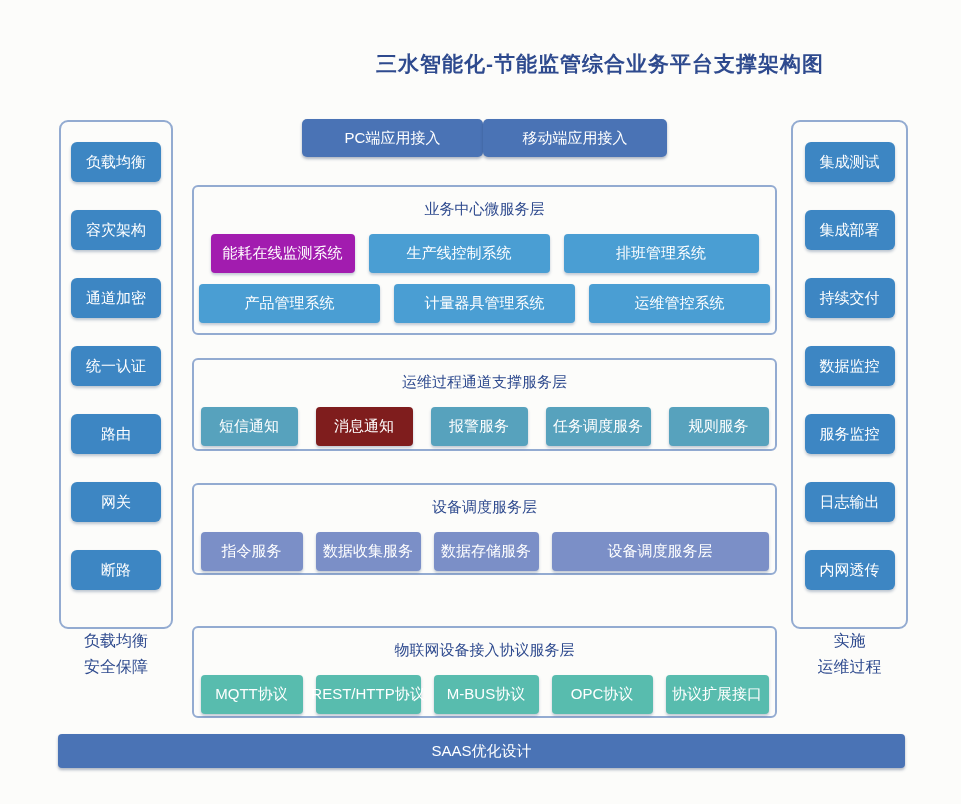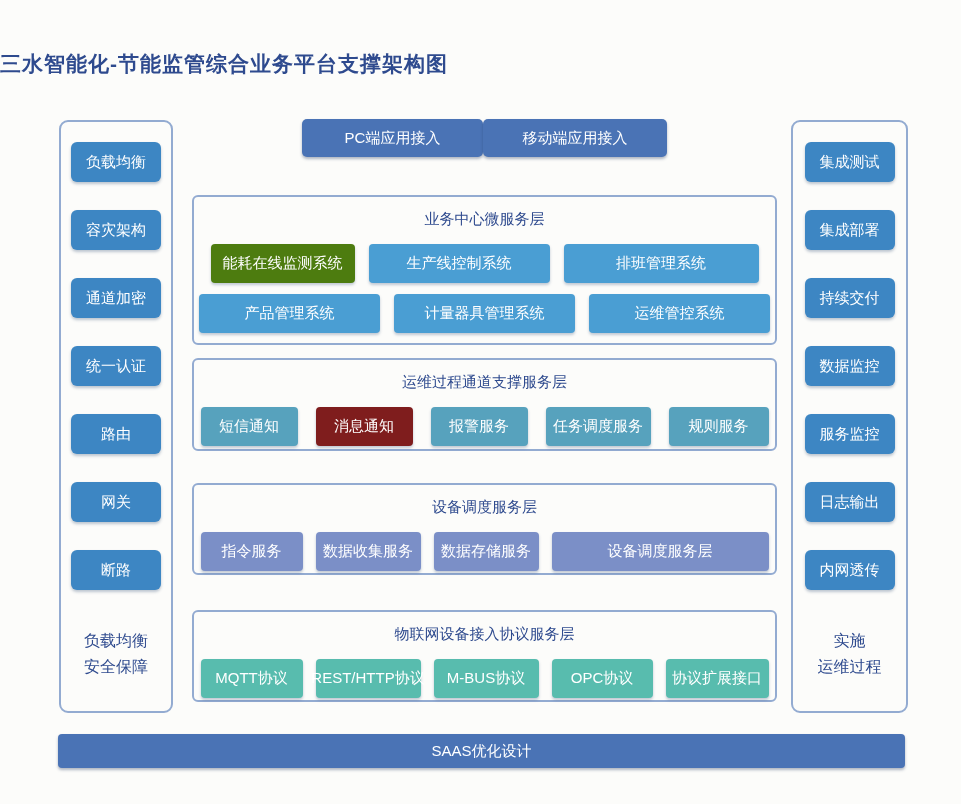--- a/index.html
+++ b/index.html
@@ -9,25 +9,25 @@
     --blue:#4a73b5;
   }
   html,body{margin:0;padding:0;}
   body{
     width:961px;height:804px;position:relative;
     background:#fcfcfa;
     font-family:"Liberation Sans","DejaVu Sans",sans-serif;
     overflow:hidden;
   }
   .page-title{
-    position:absolute;top:50px;left:0;width:784px;text-align:left;
-    font-size:21px;font-weight:bold;color:var(--navy);letter-spacing:1px;
+    position:absolute;top:50px;left:0;width:784px;text-align:right;
+    font-size:21px;font-weight:bold;color:var(--navy);letter-spacing:1px;padding-left:40px;
   }
   .side-panel{
-    position:absolute;top:120px;width:114px;height:593px;
+    position:absolute;top:120px;width:114px;height:509px;
     border:2px solid var(--border);border-radius:9px;box-sizing:border-box;
     display:flex;flex-direction:column;align-items:center;padding-top:20px;
     background:transparent;
   }
   .side-panel.left{left:59px;}
   .side-panel.right{left:791px;width:117px;}
   .side-btns{display:flex;flex-direction:column;align-items:center;}
   .side-btn{
     width:90px;height:40px;margin-bottom:28px;
     background:var(--sideBtn);color:#fff;font-size:15px;
@@ -47,24 +47,24 @@
     height:38px;background:var(--blue);color:#fff;border-radius:5px;
     display:flex;align-items:center;justify-content:center;font-size:15px;
     box-shadow:0 2px 3px rgba(30,50,90,.35);cursor:pointer;
   }
   .top-btn.b0{width:181px;}
   .top-btn.b1{width:184px;}
   .section{
     position:absolute;left:192px;width:585px;box-sizing:border-box;
     border:2px solid var(--border);border-radius:6px;background:transparent;
   }
-  #layer-0{top:195px;height:150px;}
+  #layer-0{top:185px;height:150px;}
   #layer-1{top:358px;height:93px;}
   #layer-2{top:483px;height:92px;}
-  #layer-3{top:610px;height:92px;}
+  #layer-3{top:626px;height:92px;}
   .sec-title{
     text-align:center;color:var(--navy);font-size:15px;margin-top:13px;
   }
   .sec-rows{display:flex;flex-direction:column;gap:11px;margin-top:15px;}
   .sec-row{display:flex;justify-content:center;}
   .sec-btn{
     height:39px;border-radius:4px;color:#fff;font-size:15px;
     display:flex;align-items:center;justify-content:center;
     box-shadow:0 2px 3px rgba(40,70,110,.28);cursor:pointer;white-space:nowrap;
   }
@@ -99,21 +99,21 @@
 <div class="top-row">
     <div class="top-btn b0">PC端应用接入</div>
     <div class="top-btn b1">移动端应用接入</div>
   </div>
 
 <div>
     <div class="section" id="layer-0">
       <div class="sec-title">业务中心微服务层</div>
       <div class="sec-rows">
         <div class="sec-row" style="gap: 14px;">
-          <div class="sec-btn" style="width: 144px; background: #4d7c0f;">能耗在线监测系统</div>
+          <div class="sec-btn" style="width: 144px; background: #a21caf;">能耗在线监测系统</div>
           <div class="sec-btn" style="width: 181px; background: rgb(74, 158, 211);">生产线控制系统</div>
           <div class="sec-btn" style="width: 195px; background: rgb(74, 158, 211);">排班管理系统</div>
         </div>
         <div class="sec-row" style="gap: 14px;">
           <div class="sec-btn" style="width: 181px; background: rgb(74, 158, 211);">产品管理系统</div>
           <div class="sec-btn" style="width: 181px; background: rgb(74, 158, 211);">计量器具管理系统</div>
           <div class="sec-btn" style="width: 181px; background: rgb(74, 158, 211);">运维管控系统</div>
         </div>
       </div>
     </div>

